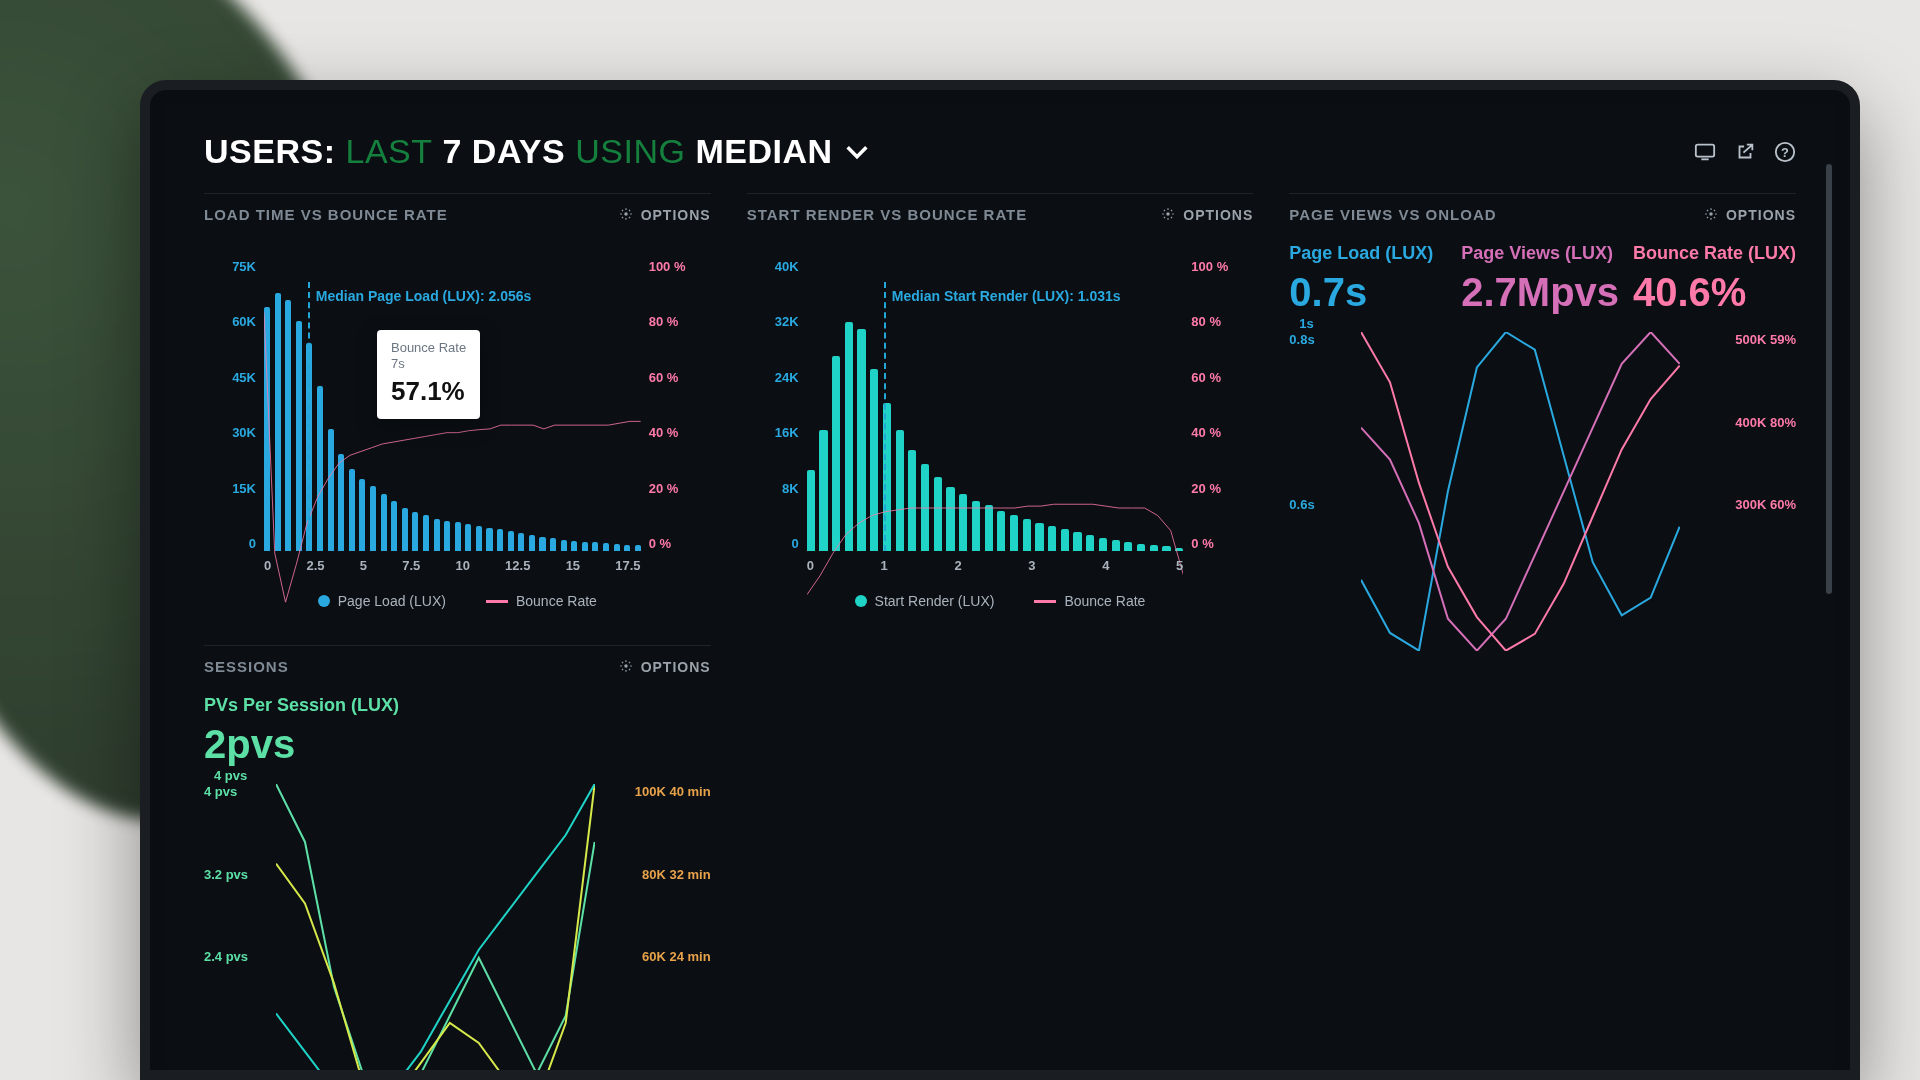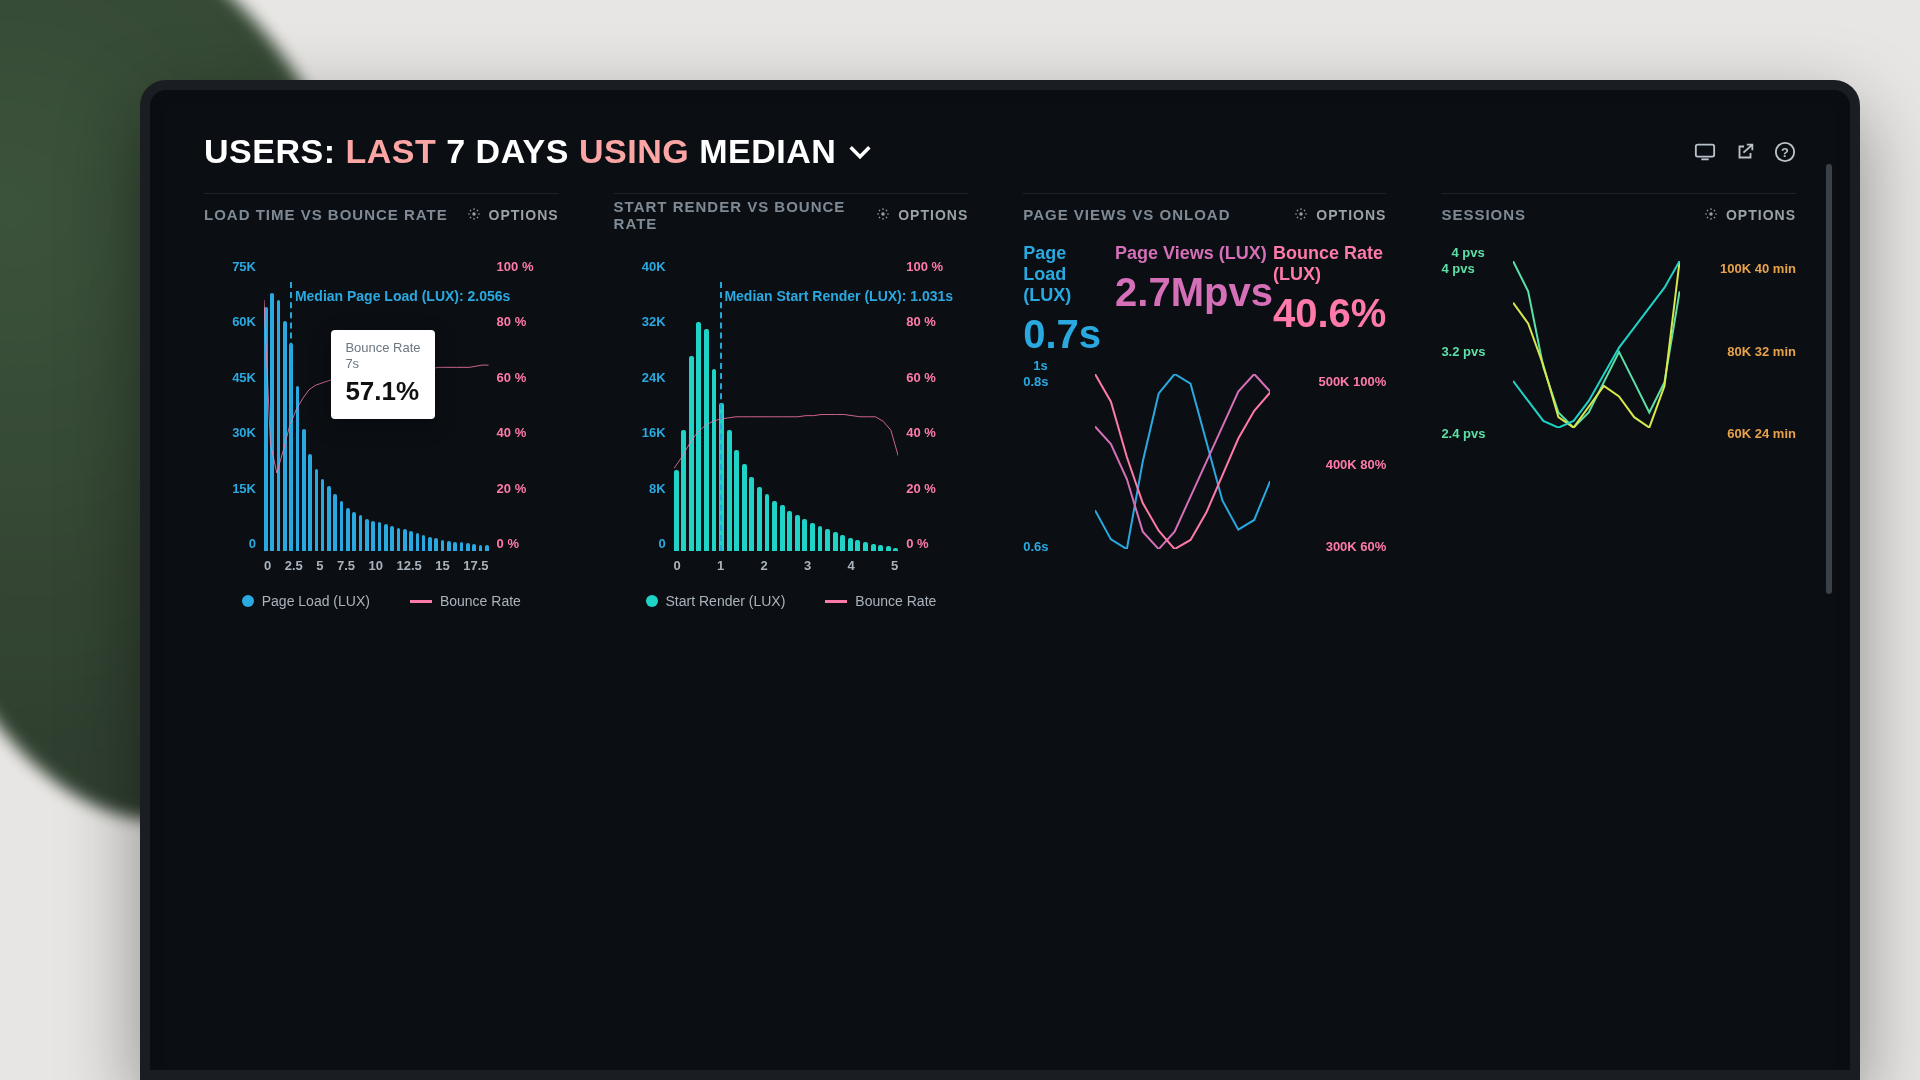--- a/index.html
+++ b/index.html
@@ -5,27 +5,27 @@
   * { margin: 0; padding: 0; box-sizing: border-box; font-family: -apple-system, "Helvetica Neue", Arial, sans-serif; }
   body { background: #e8e6e4; width: 1920px; height: 1080px; overflow: hidden; position: relative; }
   .stage { position: absolute; inset: 0; }
   .leaf { position: absolute; left: -120px; top: -80px; width: 520px; height: 900px; background: radial-gradient(circle at 30% 30%, #1e3a1e, #0c1c0c); filter: blur(8px); opacity: 0.85; border-radius: 40% 60% 50% 50%; transform: rotate(-8deg); }
   .laptop { position: absolute; left: 140px; top: 80px; width: 1720px; height: 1000px; background: #0a0d12; border-radius: 26px 26px 0 0; border: 10px solid #1a1d22; box-shadow: 0 30px 80px rgba(0,0,0,0.4); overflow: hidden; }
   .screen { position: absolute; inset: 14px 14px 0 14px; background: #0b0f14; border-radius: 6px; color: #cfd6dd; padding: 28px 40px 0 40px; }
   .scrollbar { position: absolute; right: 4px; top: 60px; width: 6px; height: 430px; background: #3a4048; border-radius: 3px; }
 
   .header { display: flex; align-items: center; justify-content: space-between; margin-bottom: 22px; }
   .title { font-size: 34px; font-weight: 800; letter-spacing: 0.5px; color: #fff; text-transform: uppercase; display: flex; gap: 10px; align-items: center; }
-  .title .muted { color: #fca5a5; font-weight: 700; }
+  .title .muted { color: #15803d; font-weight: 400; }
   .title .thick { font-weight: 900; }
   .chev { width: 28px; height: 28px; display:inline-block; }
   .toolbar { display: flex; gap: 18px; align-items: center; }
   .ticon { width: 22px; height: 22px; fill: #b9c2cb; cursor: pointer; }
 
-  .grid { display: grid; grid-template-columns: 1fr 1fr 1fr 1fr; gap: 55px; }
+  .grid { display: grid; grid-template-columns: 1fr 1fr 1fr; gap: 36px; }
   .panel { }
   .panel-head { display: flex; justify-content: space-between; align-items: center; height: 36px; border-top: 1px solid #1c232b; padding-top: 6px; }
   .panel-title { font-size: 15px; font-weight: 800; letter-spacing: 1px; color: #7f8a95; text-transform: uppercase; }
   .options { display: flex; align-items: flex-start; gap: 8px; color: #9aa2aa; font-size: 14px; font-weight: 800; letter-spacing: 1px; cursor: pointer; }
   .gear { width: 14px; height: 14px; fill: #9aa2aa; }
 
   .chart { position: relative; height: 370px; margin-top: 10px; }
   .plot { position: absolute; left: 60px; right: 70px; top: 20px; bottom: 58px; margin-top: 23px; }
   .yaxis-l, .yaxis-r { position: absolute; top: 20px; bottom: 58px; display: flex; flex-direction: column-reverse; justify-content: space-between; font-size: 13px; font-weight: 600; }
   .yaxis-l { left: 0; width: 52px; text-align: right; color: #2aa9e0; }
@@ -306,21 +306,21 @@
                 <div class="metric-value c-pink">40.6%</div>
               </div>
             </div>
           <div class="mini-chart" id="mini-pv">
               <div class="mini-y-l" style="flex-direction: column-reverse;">
                 <div class="c-blue">0.6s</div>
                 <div class="c-blue">0.8s</div>
               </div>
               <div class="sub c-blue" style="position: absolute; left: 10px; top: -26px;">1s</div>
               <div class="mini-y-r">
-                <div class="c-pink">500K  100%</div>
+                <div class="c-pink">500K  59%</div>
                 <div class="c-pink">400K  80%</div>
                 <div class="c-pink">300K  60%</div>
               </div>
               <div class="mini-plot">
                 <svg class="line-svg" viewBox="0 0 100 100" preserveAspectRatio="none">
                   <path d="M0 77.77777777777776 L9.090909090909092 94.44444444444444 L18.181818181818183 100 L27.27272727272727 49.999999999999986 L36.36363636363637 11.1111111111111 L45.45454545454545 0 L54.54545454545454 5.555555555555557 L63.63636363636363 38.88888888888889 L72.72727272727273 72.22222222222223 L81.81818181818183 88.88888888888889 L90.9090909090909 83.33333333333331 L100 61.11111111111111 " fill="none" stroke="#2aa9e0" stroke-width="2" vector-effect="non-scaling-stroke"></path>
                   <path d="M0 30 L9.090909090909092 40 L18.181818181818183 60 L27.27272727272727 90 L36.36363636363637 100 L45.45454545454545 90 L54.54545454545454 70 L63.63636363636363 50 L72.72727272727273 30 L81.81818181818183 10 L90.9090909090909 0 L100 10 " fill="none" stroke="#d56fb7" stroke-width="2" vector-effect="non-scaling-stroke"></path>
                   <path d="M0 0 L9.090909090909092 15.789473684210535 L18.181818181818183 47.36842105263158 L27.27272727272727 73.6842105263158 L36.36363636363637 89.47368421052632 L45.45454545454545 100 L54.54545454545454 94.73684210526316 L63.63636363636363 78.94736842105263 L72.72727272727273 57.89473684210527 L81.81818181818183 36.8421052631579 L90.9090909090909 21.05263157894737 L100 10.526315789473685 " fill="none" stroke="#ff7aa8" stroke-width="2" vector-effect="non-scaling-stroke"></path>
                 </svg>
               </div>
@@ -332,20 +332,24 @@
             <div class="panel-title">SESSIONS</div>
             <div class="options">
               <svg class="gear" viewBox="0 0 24 24">
                   <circle cx="12" cy="12" r="3" fill="#9aa2aa"></circle>
                   <path d="M12 2v3M12 19v3M2 12h3M19 12h3M5 5l2 2M17 17l2 2M19 5l-2 2M7 17l-2 2" stroke="#9aa2aa" stroke-width="2"></path>
                 </svg>
               <span>OPTIONS</span>
             </div>
           </div>
           <div class="metrics" id="metrics-sess">
+              <div>
+                <div class="metric-title c-mint">PVs Per Session (LUX)</div>
+                <div class="metric-value c-mint">2pvs</div>
+              </div>
             </div>
           <div class="mini-chart" id="mini-sess">
               <div class="mini-y-l" style="flex-direction: column-reverse;">
                 <div class="c-mint">2.4 pvs</div>
                 <div class="c-mint">3.2 pvs</div>
                 <div class="c-mint">4 pvs</div>
               </div>
               <div class="sub c-mint" style="position: absolute; left: 10px; top: -26px;">4 pvs</div>
               <div class="mini-y-r">
                 <div class="c-orange">100K   40 min</div>

